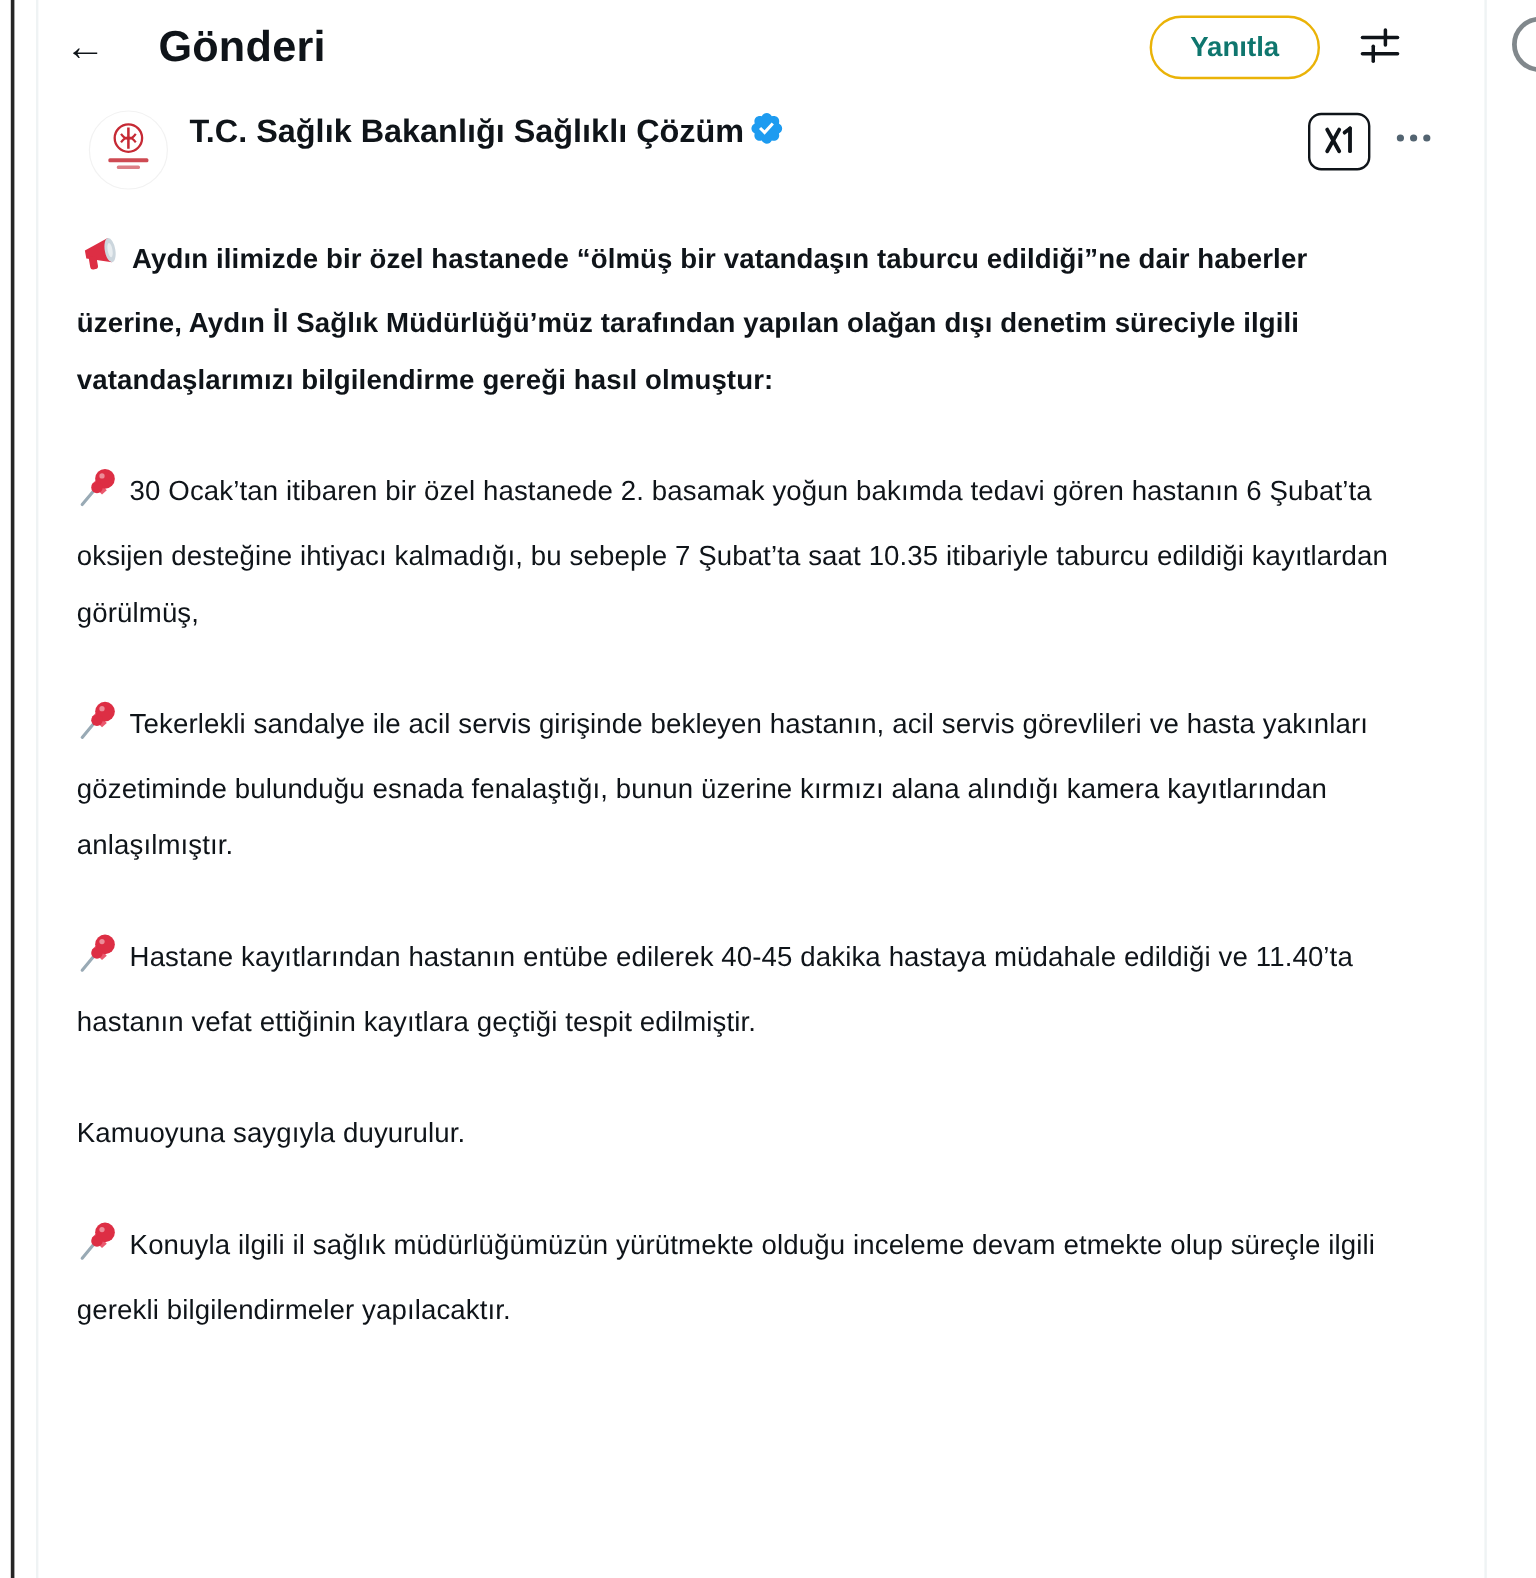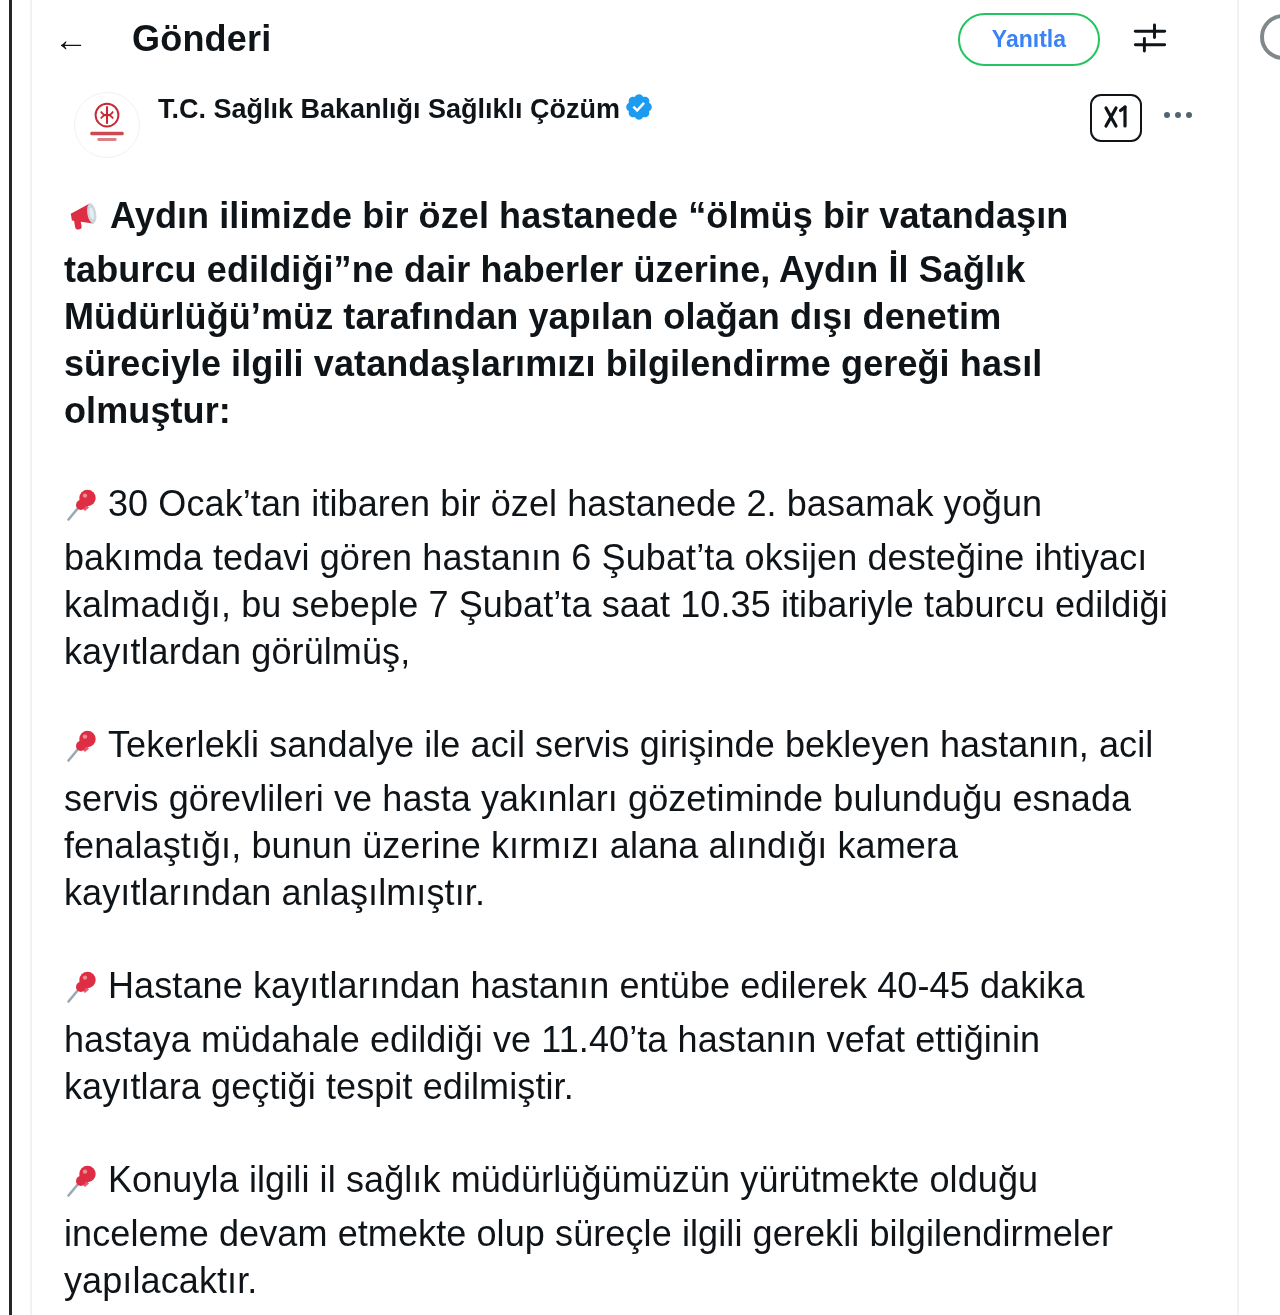--- a/index.html
+++ b/index.html
@@ -28,23 +28,23 @@
     padding:12px 112px 0 54px; height:66px;
   }
   .back-btn {
     background:none; border:none; cursor:pointer;
     font-size:34px; line-height:34px; color:#0f1419;
     width:44px; text-align:left; padding:0;
   }
   .page-title { font-size:36px; font-weight:700; margin-left:34px; letter-spacing:.2px; }
   .header-spacer { flex:1; }
   .reply-pill {
-    background:#fff; border:2px solid #22c55e; border-radius:9999px;
+    background:#fff; border:2px solid #eab308; border-radius:9999px;
     font-family:"Liberation Sans", sans-serif;
-    font-size:23px; font-weight:700; color:#3b82f6;
+    font-size:23px; font-weight:700; color:#0f766e;
     padding:11px 32px; cursor:pointer;
   }
   .settings-btn { background:none; border:none; cursor:pointer; margin-left:32px; padding:0; display:flex; }
 
   
   .author-row { display:flex; align-items:flex-start; padding:26px 88px 0 74px; }
   .avatar {
     width:66px; height:66px; border-radius:50%;
     background:#fff; border:1px solid #f2f2f2;
     display:flex; align-items:center; justify-content:center;
@@ -59,21 +59,21 @@
     width:52px; height:48px; border:2.5px solid #0f1419; border-radius:11px;
     background:#fff; cursor:pointer; display:flex; align-items:center; justify-content:center;
     padding:0;
   }
   .more-btn { background:none; border:none; cursor:pointer; display:flex; gap:5px; padding:0; margin-top:18px; }
   .more-btn i { width:6px; height:6px; border-radius:50%; background:#536471; display:block; }
 
   
   .post-body { padding:34px 112px 0 64px; }
   .post-body p {
-    font-size:36px; line-height:47px; color:#0f1419;
+    font-size:23px; line-height:47px; color:#0f1419;
     margin:0 0 46px 0; letter-spacing:.1px;
   }
   .post-body p.bold { font-weight:700; }
   .emoji { display:inline-block; vertical-align:-7px; margin-right:8px; }
 </style>
 </head>
 <body>
 
 <div class="page">
   <div class="edge-line"></div>
@@ -174,24 +174,24 @@
           </svg></span><span>Tekerlekli sandalye ile acil servis girişinde bekleyen hastanın, acil servis görevlileri ve hasta yakınları gözetiminde bulunduğu esnada fenalaştığı, bunun üzerine kırmızı alana alındığı kamera kayıtlarından anlaşılmıştır.</span></p>
 
     <p><span class="emoji"><svg width="36" height="36" viewBox="0 0 36 36">
             <line x1="4.5" y1="32.5" x2="14.5" y2="20.5" stroke="#99aab5" stroke-width="2.6" stroke-linecap="round"></line>
             <path d="M12.5 15.5 L21 24 L25 20.5 L16.5 11.5 Z" fill="#ea596e"></path>
             <circle cx="23.5" cy="11" r="8.2" fill="#dd2e44"></circle>
             <circle cx="16.8" cy="18.2" r="4.8" fill="#dd2e44"></circle>
             <circle cx="21" cy="8.6" r="2.2" fill="#ffffff" opacity="0.45"></circle>
           </svg></span><span>Hastane kayıtlarından hastanın entübe edilerek 40-45 dakika hastaya müdahale edildiği ve 11.40’ta hastanın vefat ettiğinin kayıtlara geçtiği tespit edilmiştir.</span></p>
 
+    <p><span>Kamuoyuna saygıyla duyurulur.</span></p>
+
     <p><span class="emoji"><svg width="36" height="36" viewBox="0 0 36 36">
             <line x1="4.5" y1="32.5" x2="14.5" y2="20.5" stroke="#99aab5" stroke-width="2.6" stroke-linecap="round"></line>
             <path d="M12.5 15.5 L21 24 L25 20.5 L16.5 11.5 Z" fill="#ea596e"></path>
             <circle cx="23.5" cy="11" r="8.2" fill="#dd2e44"></circle>
             <circle cx="16.8" cy="18.2" r="4.8" fill="#dd2e44"></circle>
             <circle cx="21" cy="8.6" r="2.2" fill="#ffffff" opacity="0.45"></circle>
           </svg></span><span>Konuyla ilgili il sağlık müdürlüğümüzün yürütmekte olduğu inceleme devam etmekte olup süreçle ilgili gerekli bilgilendirmeler yapılacaktır.</span></p>
 
-    <p><span>Kamuoyuna saygıyla duyurulur.</span></p>
-
   </div>
 </div>
 
 </body></html>

